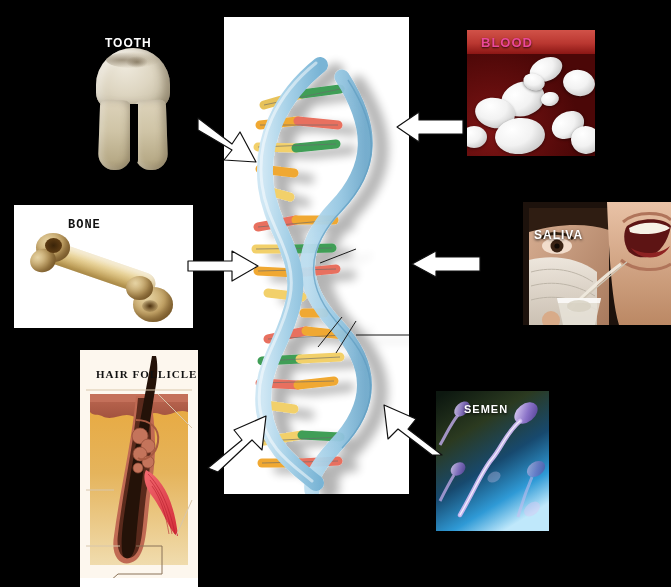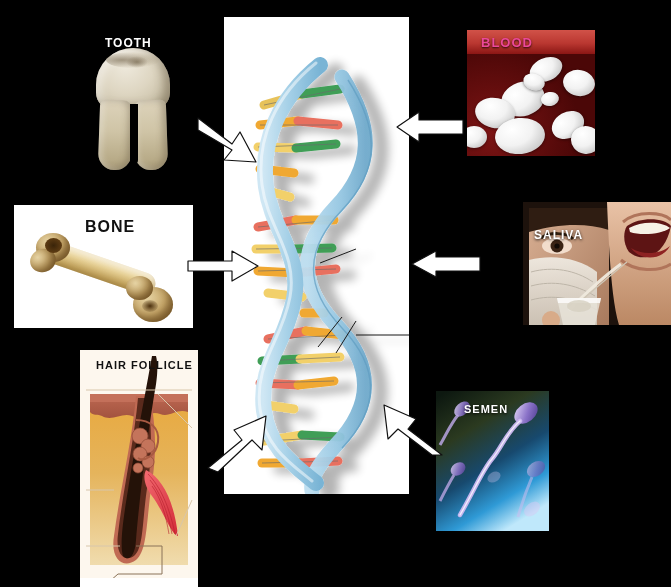--- a/index.html
+++ b/index.html
@@ -75,21 +75,21 @@
   .tooth-split {
     position:absolute; left:34px; top:56px; width:8px; height:60px;
     background: #000; border-radius: 0 0 5px 5px;
   }
 
   
   #bone-panel {
     left: 14px; top: 205px; width: 179px; height: 123px;
     background: #ffffff;
   }
-  #bone-label { left: 85px; top: 218px; color:#111111; font-size: 16px; }
+  #bone-label { left: 68px; top: 218px; color:#111111; font-size: 12px; font-family: Liberation Mono, monospace; }
   .bone-shaft {
     position:absolute; left:26px; top:52px; width:118px; height:22px;
     background: linear-gradient(180deg,#f3e3b8 0%, #e8d297 40%, #d2b46d 80%, #bb9b53 100%);
     border-radius: 12px;
     transform: rotate(19deg);
     box-shadow: inset 0 -5px 8px rgba(120,85,30,.35), inset 0 4px 6px rgba(255,255,255,.6);
   }
   .bone-end {
     position:absolute;
     background: radial-gradient(ellipse at 35% 30%, #e6d3a4 0%, #c8a86a 50%, #8d6a33 90%);
@@ -109,21 +109,21 @@
     position:absolute; left:128px; top:95px; width:16px; height:12px;
     background: radial-gradient(ellipse,#4b2f0c 0%, #7a552400 85%);
     border-radius:50%;
   }
 
   
   #hair-panel {
     left: 80px; top: 350px; width: 118px; height: 237px;
     background: #ffffff;
   }
-  #hair-label { left: 96px; top: 359px; color:#111111; font-size: 11px; }
+  #hair-label { left: 96px; top: 368px; color:#111111; font-size: 11px; font-family: Liberation Serif, serif; }
   #hair-svg { position:absolute; left:0; top:0; width:118px; height:237px; }
 
   
   #blood-panel {
     left: 467px; top: 30px; width: 128px; height: 126px;
     background: #5a0b0b;
   }
   #blood-label { left: 481px; top: 35px; color:#ec4899; font-size: 13px; text-shadow: 0 1px 2px rgba(0,0,0,.8); }
   .blood-bg {
     position:absolute; inset:0;

